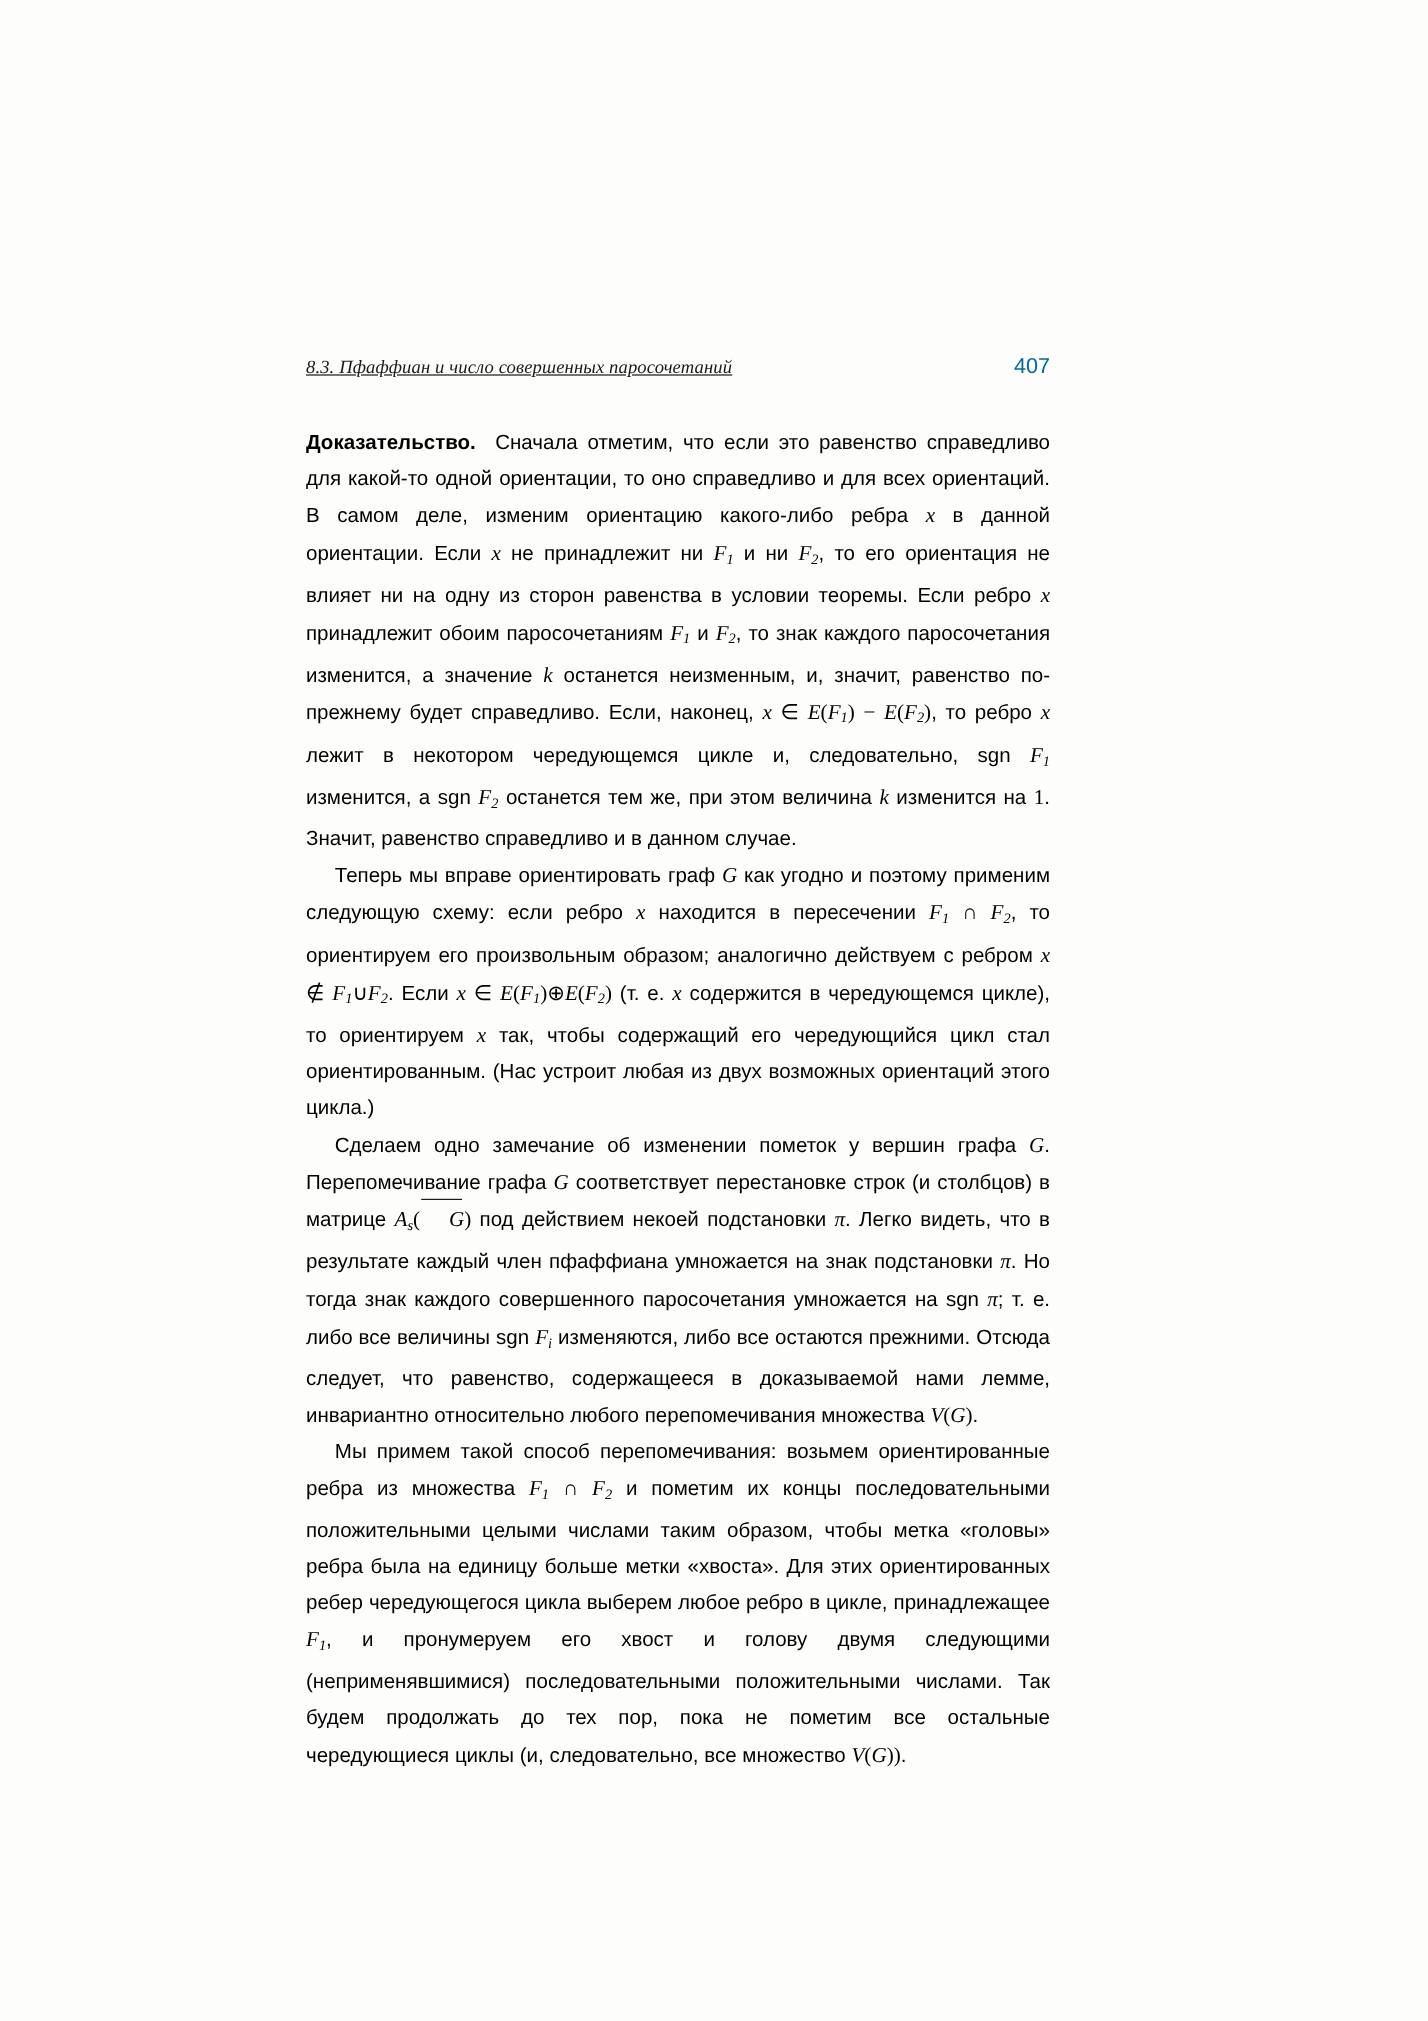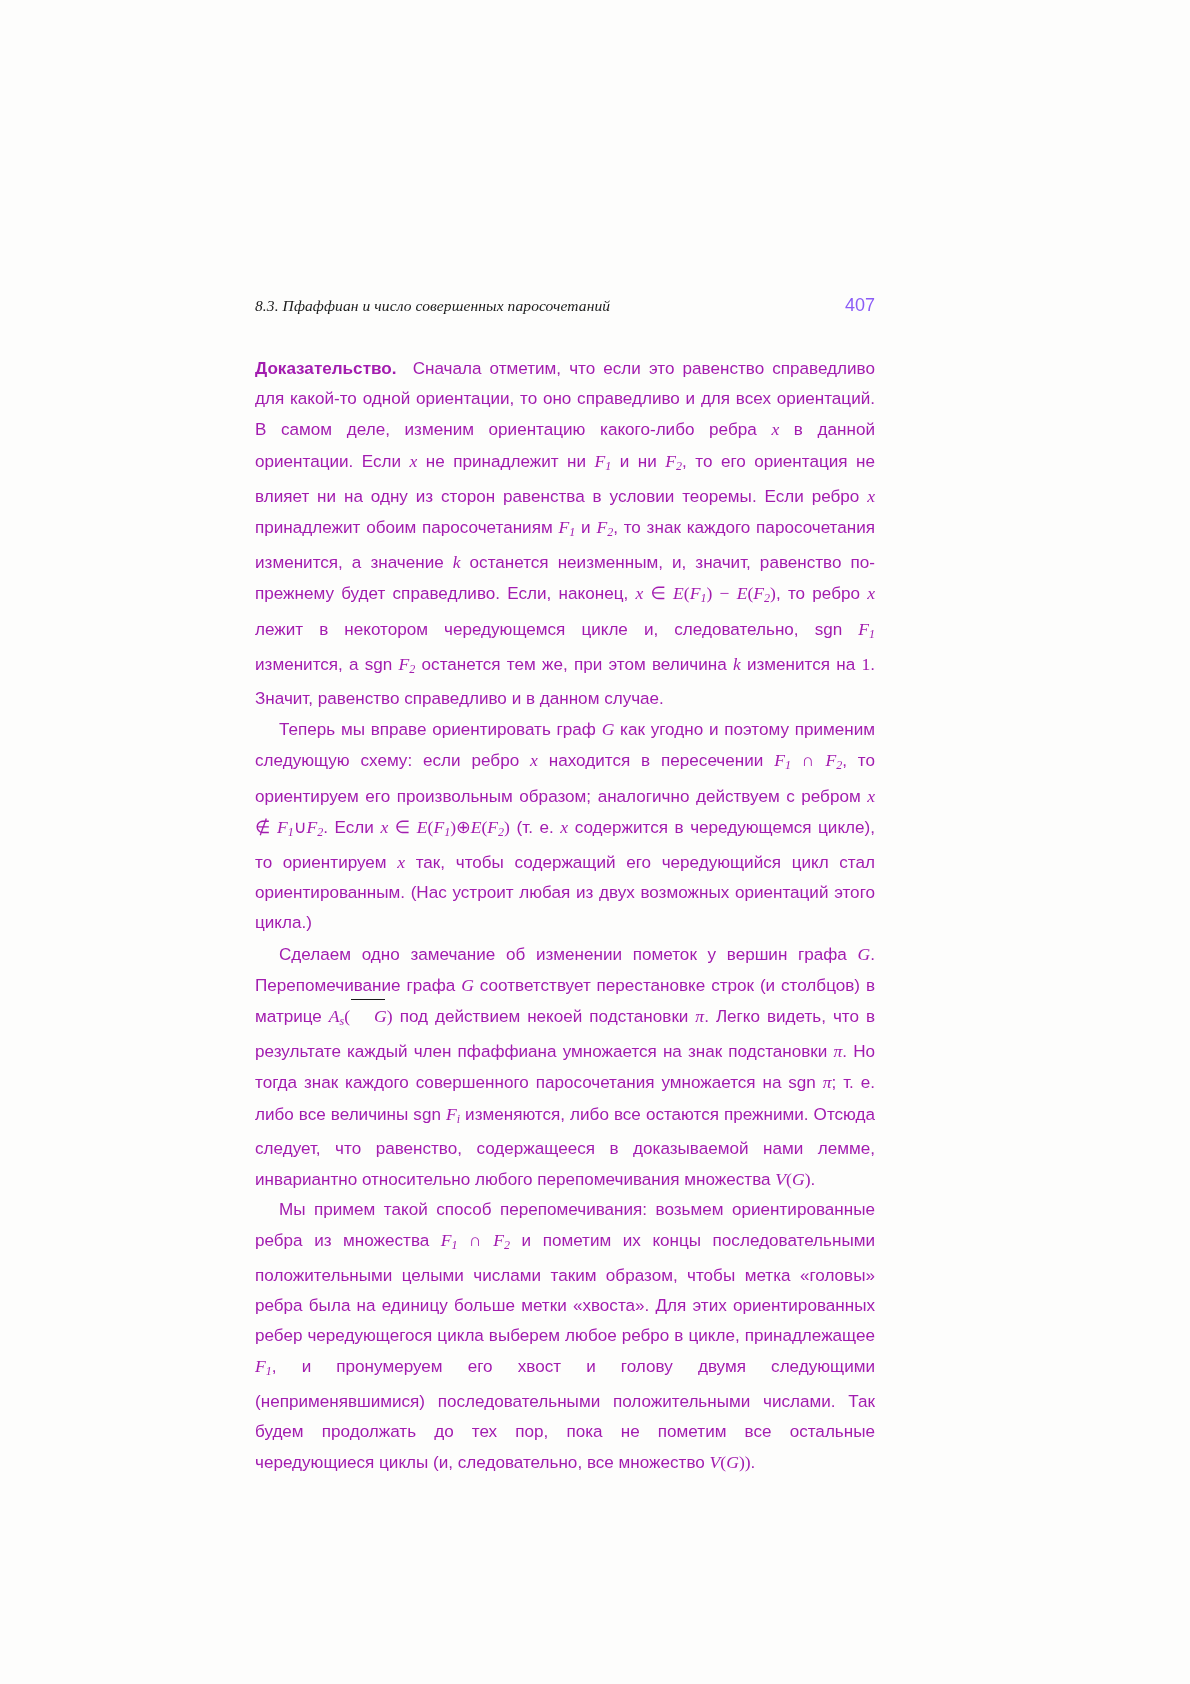--- a/index.html
+++ b/index.html
@@ -34,35 +34,36 @@
     width: 620px;
     margin-bottom: 38px;
   }
   .running-head {
     font-family: "Liberation Serif", serif;
     font-style: italic;
     font-size: 15.5px;
     letter-spacing: 0.1px;
     color: #1a1a1a;
     white-space: nowrap;
+    text-decoration: underline;
   }
   .page-number {
     font-family: "Liberation Sans", sans-serif;
     font-size: 18px;
-    color: #8b5cf6;
+    color: #0369a1;
     margin-left: 16px;
   }
   p.para {
     margin: 0;
     font-family: "Liberation Sans", sans-serif;
     font-size: 17.1px;
     line-height: 30.2px;
     text-align: justify;
     text-justify: inter-word;
-    color: #a21caf;
+    color: #000000;
     hyphens: manual;
   }
   p.para + p.para {
     text-indent: 24px;
   }
   .runin {
     font-weight: bold;
   }
   i.math {
     font-family: "Liberation Serif", serif;

